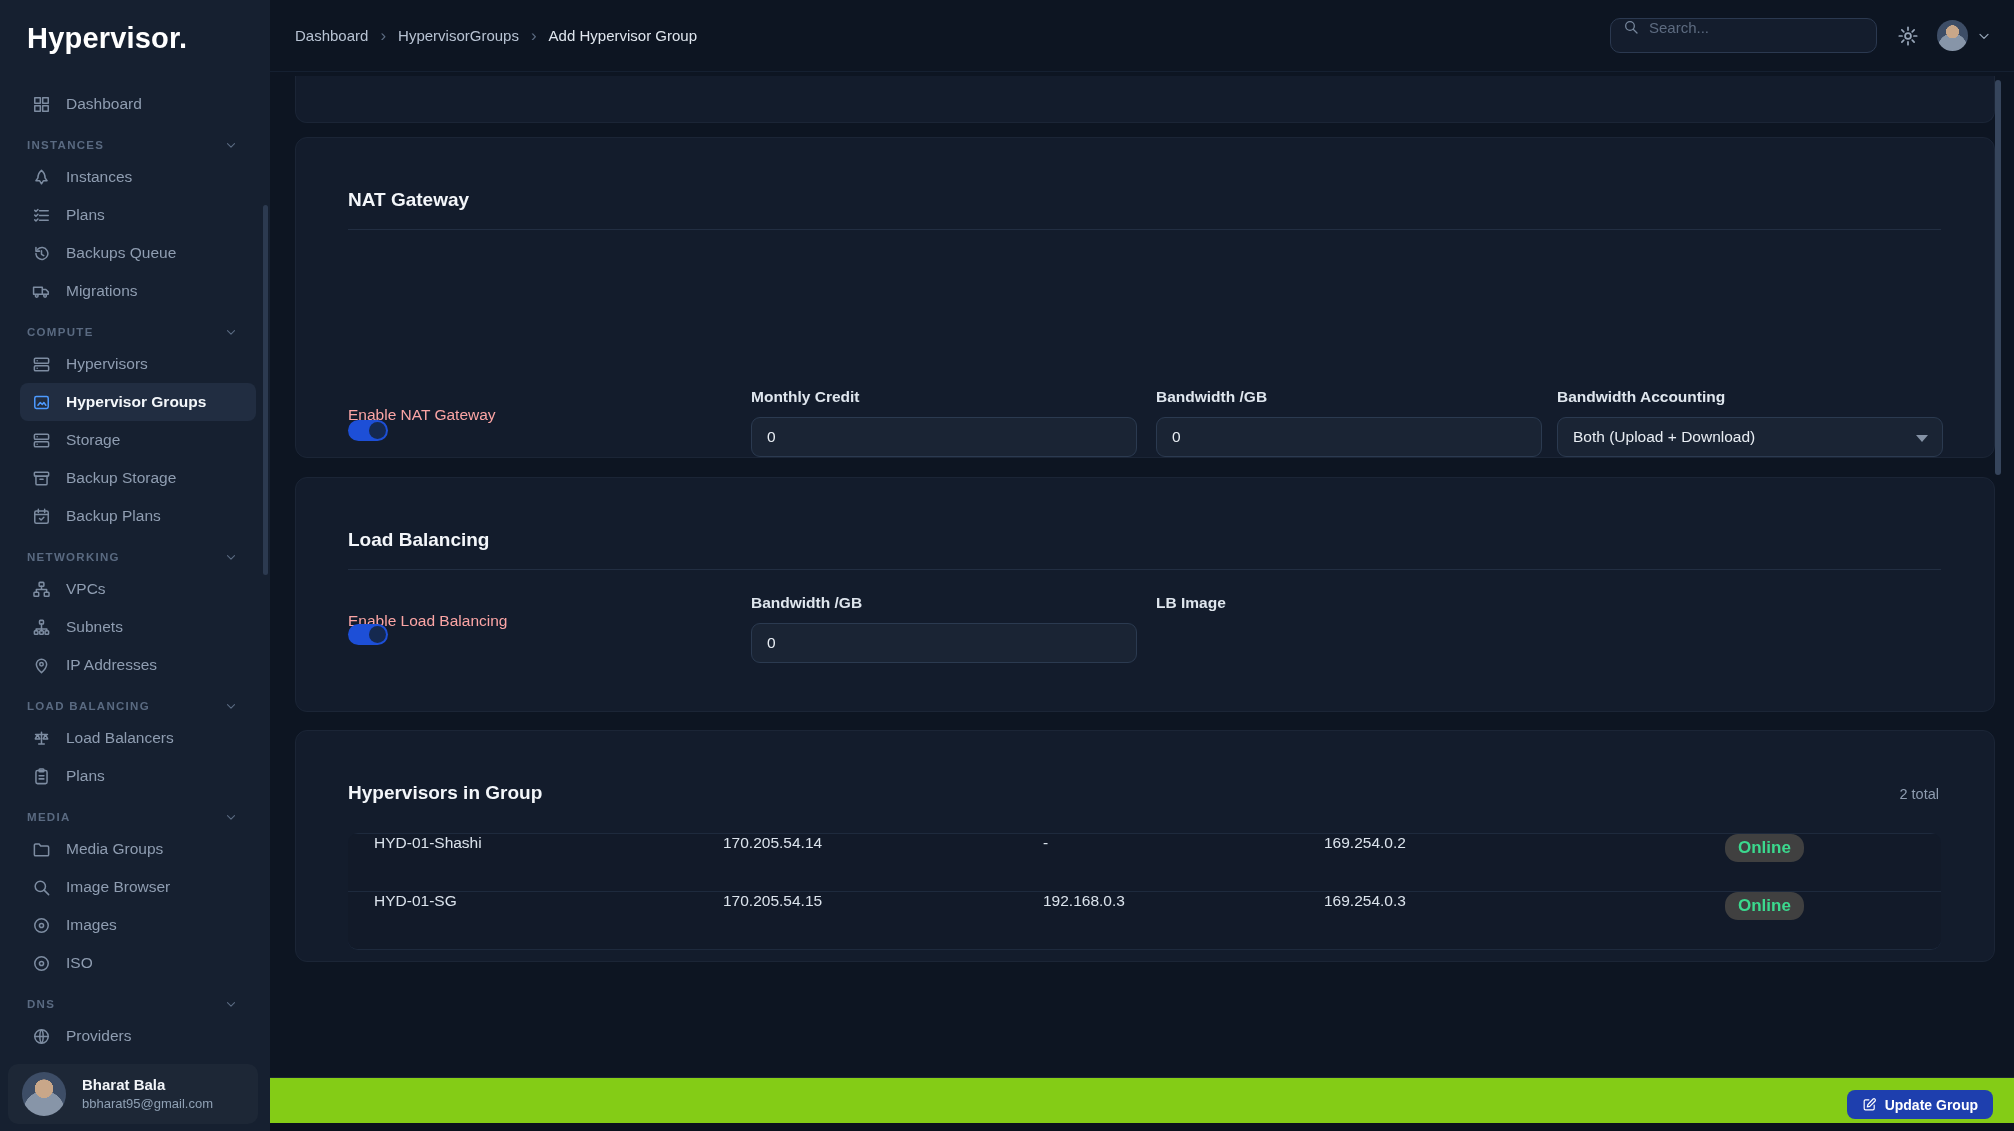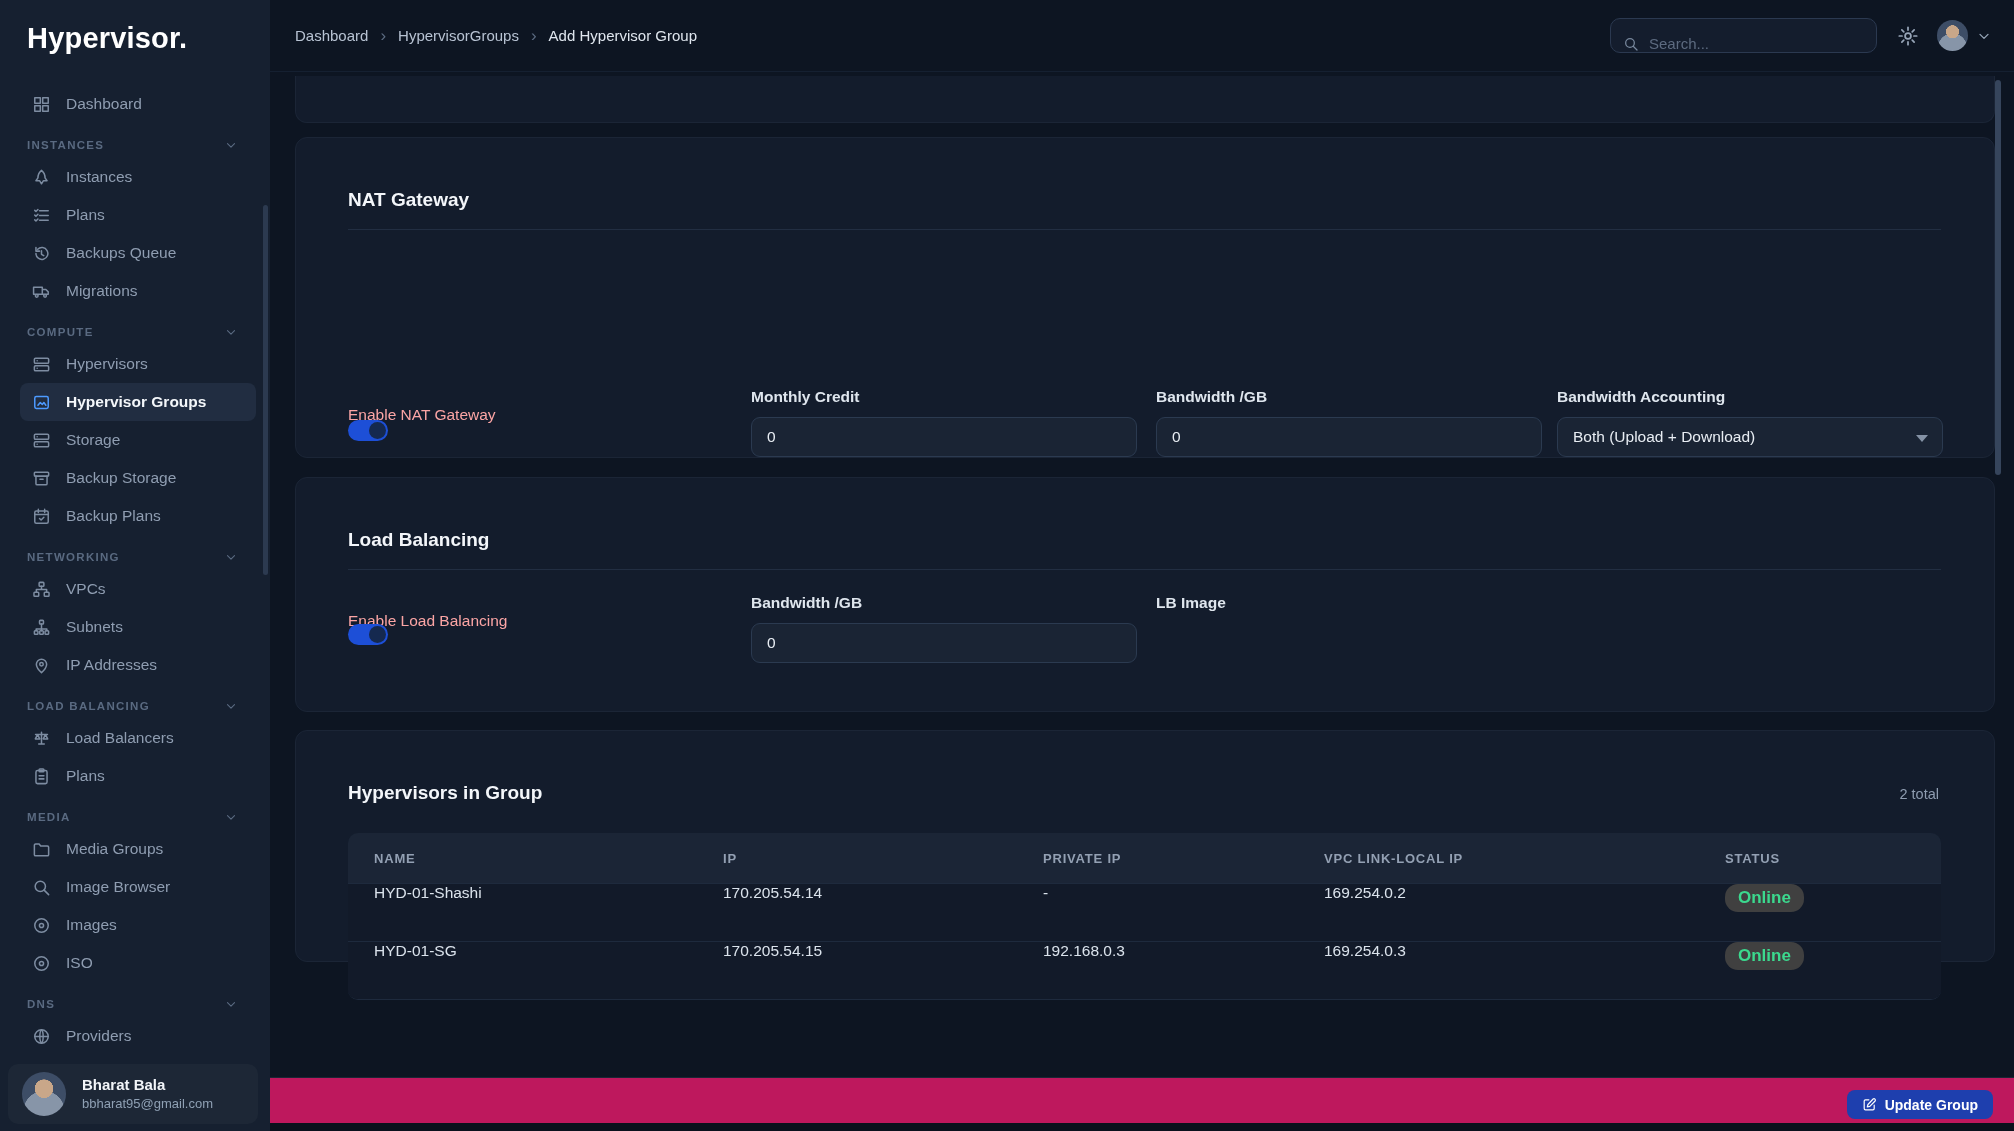--- a/index.html
+++ b/index.html
@@ -36,21 +36,21 @@
 
   
   .topbar { position:absolute; left:270px; top:0; width:1744px; height:72px; background:#0d1522;
             border-bottom:1px solid #152031; display:flex; align-items:center; }
   .breadcrumb { display:flex; align-items:center; gap:12px; margin-left:25px; font-size:15px; color:#b8c3d3; }
   .crumb { cursor:pointer; }
   .crumb.last { color:#dfe6ee; }
   .crumb-sep { color:#5b6b82; font-size:17px; }
   .top-right { margin-left:auto; display:flex; align-items:center; margin-right:22px; }
   .searchbox { width:267px; height:35px; background:#141d2d; border:1px solid #2b3950; border-radius:10px;
-               display:flex; align-items:flex-end; padding:0 12px; }
+               display:flex; align-items:flex-start; padding:0 12px; }
   .searchbox .s-icon { width:16px; height:16px; color:#77879c; }
   .search-ph { margin-left:10px; color:#5d6b80; font-size:15px; }
   .gearbtn { width:22px; height:22px; color:#97a5b8; margin-left:20px; cursor:pointer; }
   .gearbtn svg { width:100%; height:100%; }
   .top-avatar { width:31px; height:31px; margin-left:18px; cursor:pointer; }
   .top-chev { width:16px; height:16px; color:#97a5b8; margin-left:8px; cursor:pointer; }
   .top-chev svg { width:100%; height:100%; }
 
   
   .card { position:absolute; left:295px; width:1700px; background:#131c2c;
@@ -82,21 +82,21 @@
   .t-head { display:flex; background:#1b2536; height:50px; align-items:center; }
   .t-row { display:flex; height:58px; border-top:1px solid #1e2a3d; background:#121a29; }
   .t-cell { padding-left:26px; font-size:15.5px; color:#dbe3ec; }
   .t-head .t-cell { font-size:13px; font-weight:700; letter-spacing:.8px; color:#93a0b3; }
   .c-name { width:349px; } .c-ip { width:320px; } .c-pip { width:281px; } .c-vpc { width:401px; }
   .c-status { flex:1; }
   .badge-online { display:inline-block; padding:4px 13px; border-radius:13px; background:#404040;
                   color:#3bd98e; font-size:17px; font-weight:600; }
 
   
-  .footer { position:absolute; left:270px; right:0; top:1077px; height:46px; background:#be185d;
+  .footer { position:absolute; left:270px; right:0; top:1077px; height:46px; background:#84cc16;
             border-top:1px solid #1b2535; }
   .btn-update { position:absolute; right:21px; top:12px; height:29px; display:flex; align-items:center;
                 gap:8px; padding:0 15px; background:#1e3fae; border:none; border-radius:8px;
                 color:#ffffff; font-size:14px; font-weight:700; cursor:pointer;
                 font-family:"Liberation Sans","DejaVu Sans",sans-serif; }
   .btn-update .s-icon { width:15px; height:15px; color:#fff; }
   .page-scroll { position:absolute; right:13px; top:80px; width:6px; height:395px;
                  background:#36455c; border-radius:3px; }
   .bottom-edge { position:absolute; left:270px; right:0; bottom:0; height:8px; background:#0a111c; }
 </style>
@@ -435,27 +435,20 @@
         <span>0</span>
       </div>
 
     <div class="f-label col3" style="top:116px;">LB Image</div>
   </section>
 
   <section class="card" style="top:730px; height:232px;">
     <div class="card-title">Hypervisors in Group</div>
     <div class="total-badge">2 total</div>
     <div class="h-table">
-      <div class="t-head">
-        <div class="t-cell c-name">NAME</div>
-        <div class="t-cell c-ip">IP</div>
-        <div class="t-cell c-pip">PRIVATE IP</div>
-        <div class="t-cell c-vpc">VPC LINK-LOCAL IP</div>
-        <div class="t-cell c-status">STATUS</div>
-      </div>
       <div id="table-body">
           <div class="t-row">
             <div class="t-cell c-name">HYD-01-Shashi</div>
             <div class="t-cell c-ip">170.205.54.14</div>
             <div class="t-cell c-pip">-</div>
             <div class="t-cell c-vpc">169.254.0.2</div>
             <div class="t-cell c-status"><span class="badge-online" style="color: rgb(59, 217, 142);">Online</span></div>
           </div>
           <div class="t-row">
             <div class="t-cell c-name">HYD-01-SG</div>

